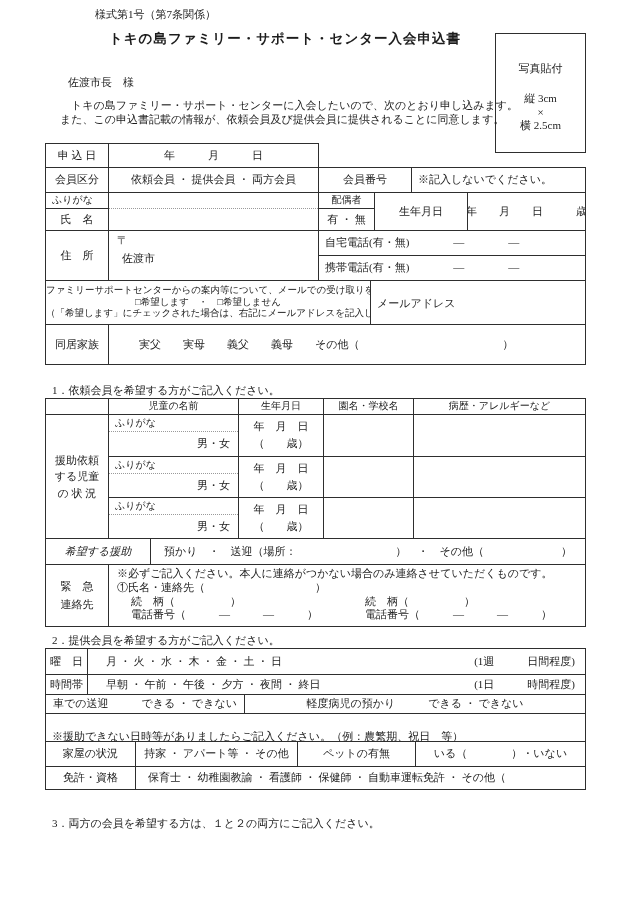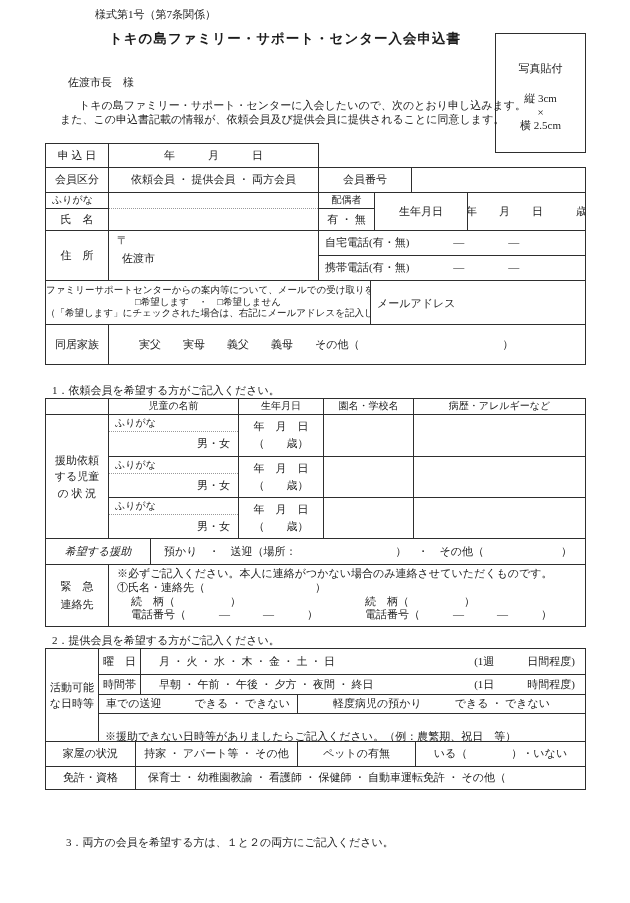--- a/index.html
+++ b/index.html
@@ -34,34 +34,35 @@
 <div class="abs title" style="left:45px; top:31px; width:480px; text-align:center;">トキの島ファミリー・サポート・センター入会申込書</div>
 
 <div class="abs b col" style="left:495px; top:33px; width:91px; height:120px; align-items:center;">
   <div style="margin-top:28px;">写真貼付</div>
   <div style="margin-top:16px;">縦 3cm</div>
   <div>×</div>
   <div>横 2.5cm</div>
 </div>
 
 <div class="abs" style="left:68px; top:76px;">佐渡市長　様</div>
-<div class="abs" style="left:68px; top:99px;">　トキの島ファミリー・サポート・センターに入会したいので、次のとおり申し込みます。</div>
+<div class="abs" style="left:60px; top:99px;">　トキの島ファミリー・サポート・センターに入会したいので、次のとおり申し込みます。</div>
 <div class="abs" style="left:60px; top:113px;">また、この申込書記載の情報が、依頼会員及び提供会員に提供されることに同意します。</div>
 
 <div class="abs b row" style="left:45px; top:143px; width:274px; height:25px;">
   <div class="cc br" style="width:63px;">申 込 日</div>
   <div class="cc" style="flex:1;">年　　　月　　　日</div>
 </div>
 
 <div class="abs b col" style="left:45px; top:167px; width:541px;">
 
   <div class="row" style="height:24px;">
     <div class="cc br" style="width:63px;">会員区分</div>
     <div class="cc br" style="width:210px;">依頼会員 ・ 提供会員 ・ 両方会員</div>
     <div class="cc br" style="width:93px;">会員番号</div>
+    <div class="c pad nowrap" style="flex:1;">※記入しないでください。</div>
   </div>
 
   <div class="row bt" style="height:38px;">
     <div class="col br" style="width:63px;">
       <div class="c pad small bb" style="height:16px;">ふりがな</div>
       <div class="cc" style="flex:1;">氏　名</div>
     </div>
     <div class="col br" style="width:210px;">
       <div class="dot" style="height:16px;"></div>
       <div style="flex:1;"></div>
@@ -191,24 +192,20 @@
       </div>
     </div>
   </div>
 </div>
 
 <div class="abs" style="left:52px; top:634px;">2．提供会員を希望する方がご記入ください。</div>
 
 <div class="abs b col" style="left:45px; top:648px; width:541px;">
 
   <div class="row">
-    <div class="cc col br" style="width:53px; line-height:1.5;">
-      <div>活動可能</div>
-      <div>な日時等</div>
-    </div>
     <div class="col" style="flex:1;">
 
       <div class="row" style="height:25px;">
         <div class="cc br" style="width:42px;">曜　日</div>
         <div class="c nowrap" style="flex:1; justify-content:space-between; padding:0 10px 0 18px;">
           <span>月 ・ 火 ・ 水 ・ 木 ・ 金 ・ 土 ・ 日</span>
           <span>(1週　　　日間程度)</span>
         </div>
       </div>
 
@@ -235,13 +232,13 @@
     <div class="cc br" style="width:118px;">ペットの有無</div>
     <div class="cc nowrap" style="flex:1;">いる（　　　　）・いない</div>
   </div>
 
   <div class="row bt" style="height:23px;">
     <div class="cc br" style="width:90px;">免許・資格</div>
     <div class="c nowrap" style="flex:1; padding-left:12px;">保育士 ・ 幼稚園教諭 ・ 看護師 ・ 保健師 ・ 自動車運転免許 ・ その他（　　　　　　　　　）</div>
   </div>
 </div>
 
-<div class="abs" style="left:52px; top:836px;margin-left:14px;">3．両方の会員を希望する方は、１と２の両方にご記入ください。</div>
+<div class="abs" style="left:52px; top:817px;">3．両方の会員を希望する方は、１と２の両方にご記入ください。</div>
 
 </body></html>

